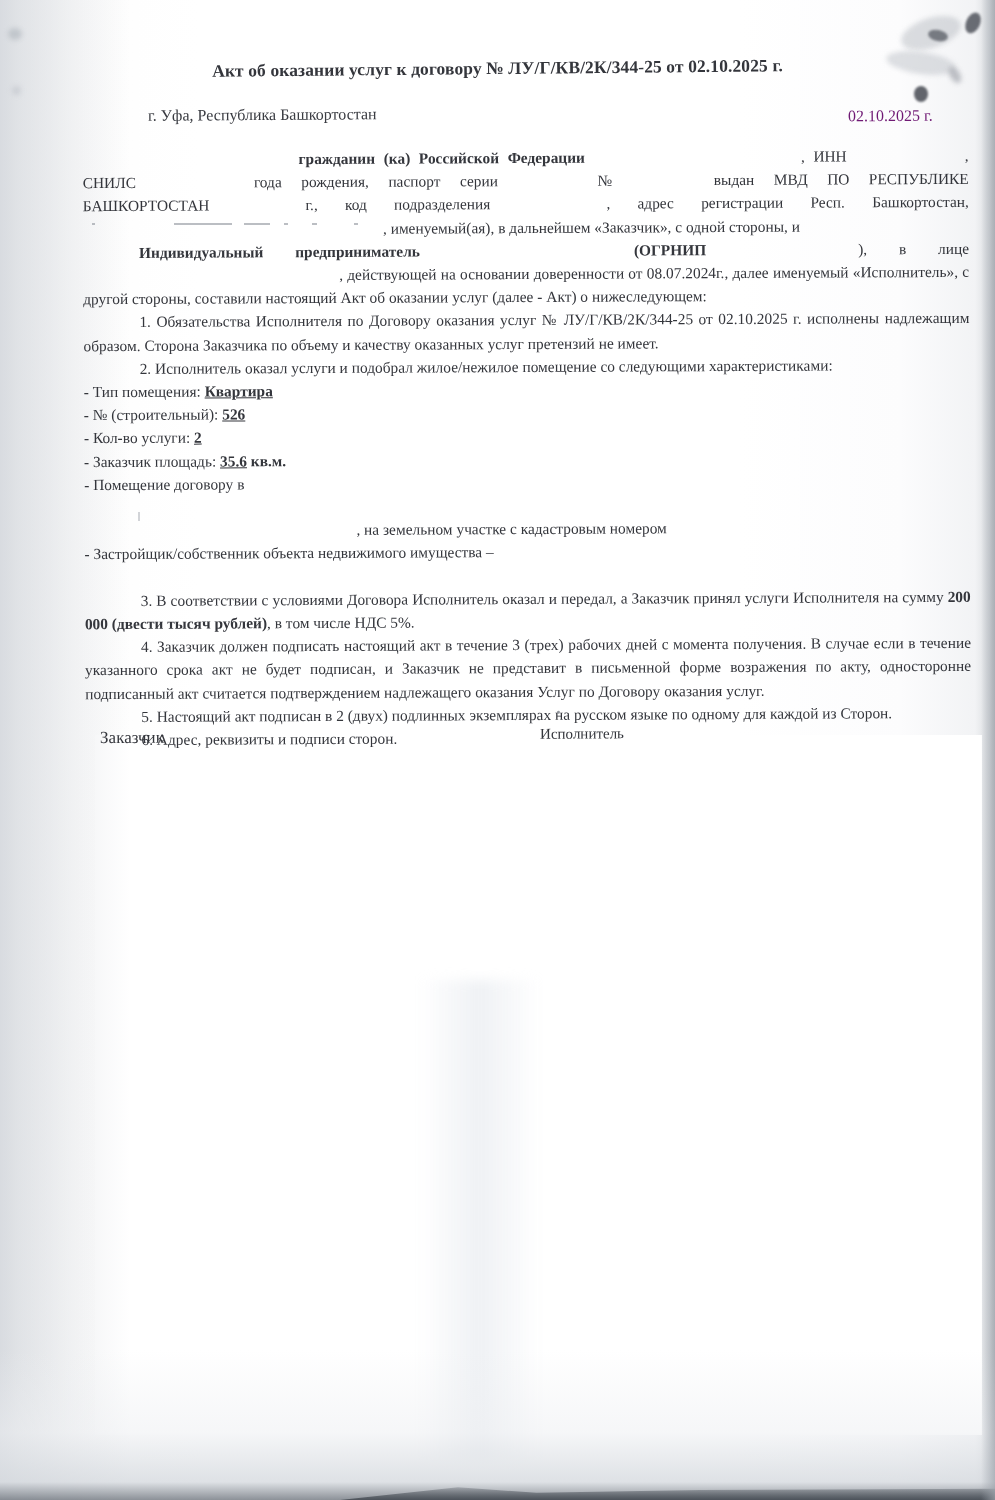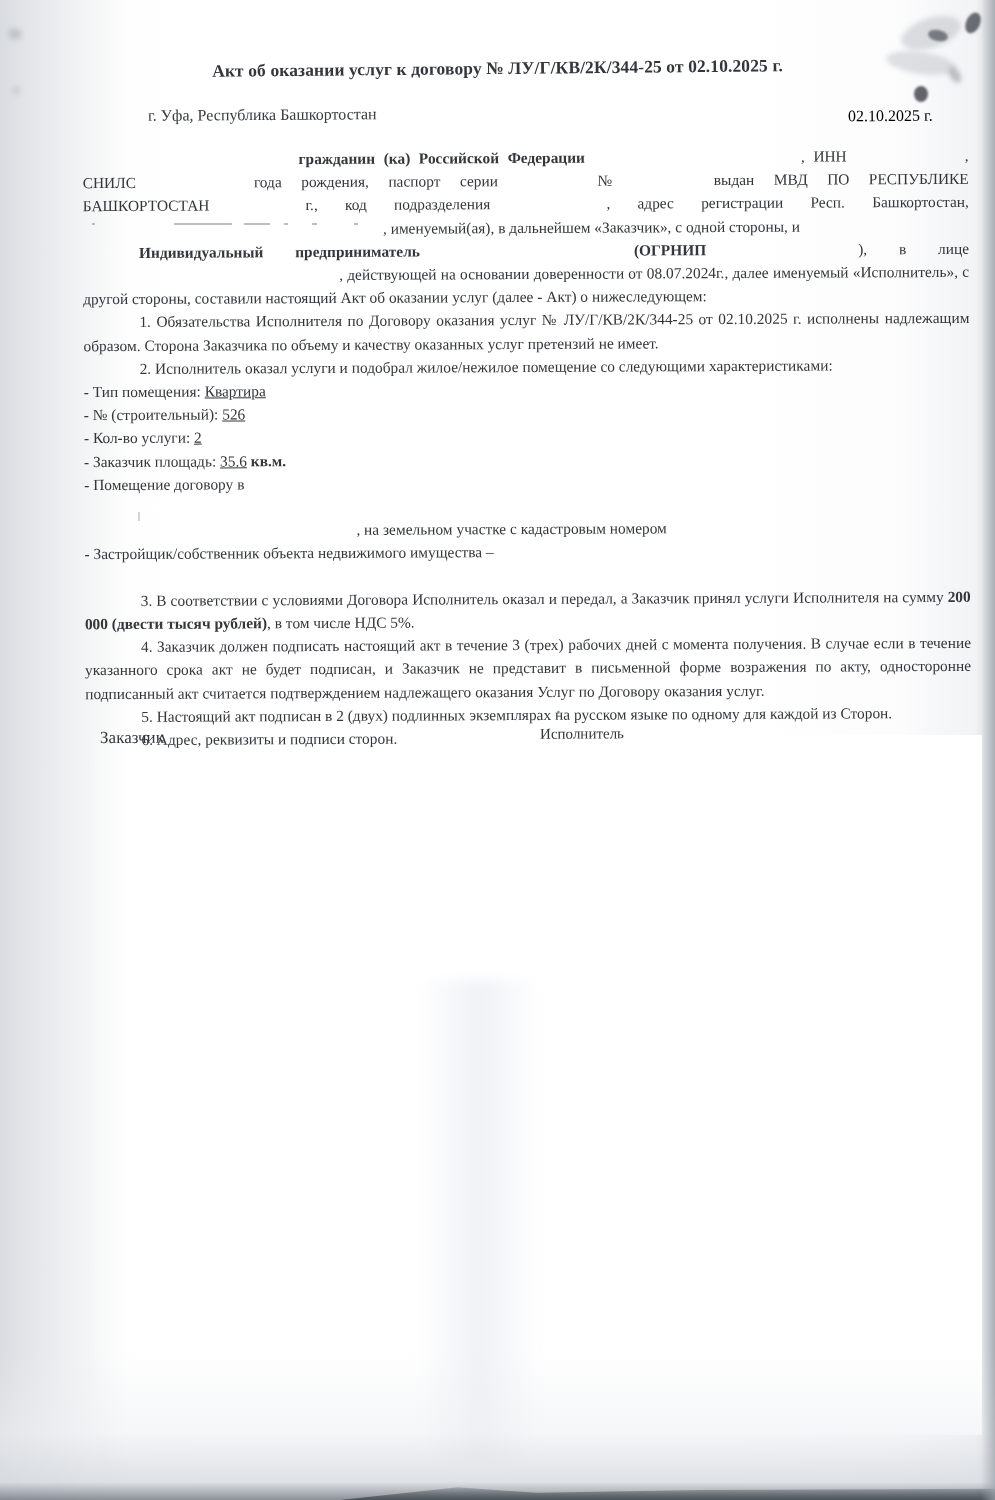--- a/index.html
+++ b/index.html
@@ -122,40 +122,40 @@
     position: absolute;
     left: 148px; top: 106px;
     font-size: 16px;
     color: #3a3c42;
     transform: rotate(-0.4deg);
   }
   .row-date {
     position: absolute;
     right: 62px; top: 107px;
     font-size: 16px;
-    color: #000000;
+    color: #701a75;
     transform: rotate(-0.4deg);
   }
 
   .body {
     position: absolute;
     left: 84px;
     top: 146px;
     width: 886px;
     font-size: 15.4px;
     line-height: 23.2px;
     text-align: justify;
     text-justify: inter-word;
     color: #34363c;
     transform: rotate(-0.28deg);
   }
   .body p { margin: 0; }
   .ind { text-indent: 56px; }
   .b { font-weight: bold; }
-  .u { text-decoration: underline; font-weight: normal; margin-top: 12px; }
+  .u { text-decoration: underline; font-weight: bold; margin-top: 12px; }
 
   
   .gap {
     display: inline-block;
     vertical-align: baseline;
     background: transparent;
   }
   .g-name   { width: 216px; }
   .g-inn    { width: 118px; }
   .g-snils  { width: 10px; }

